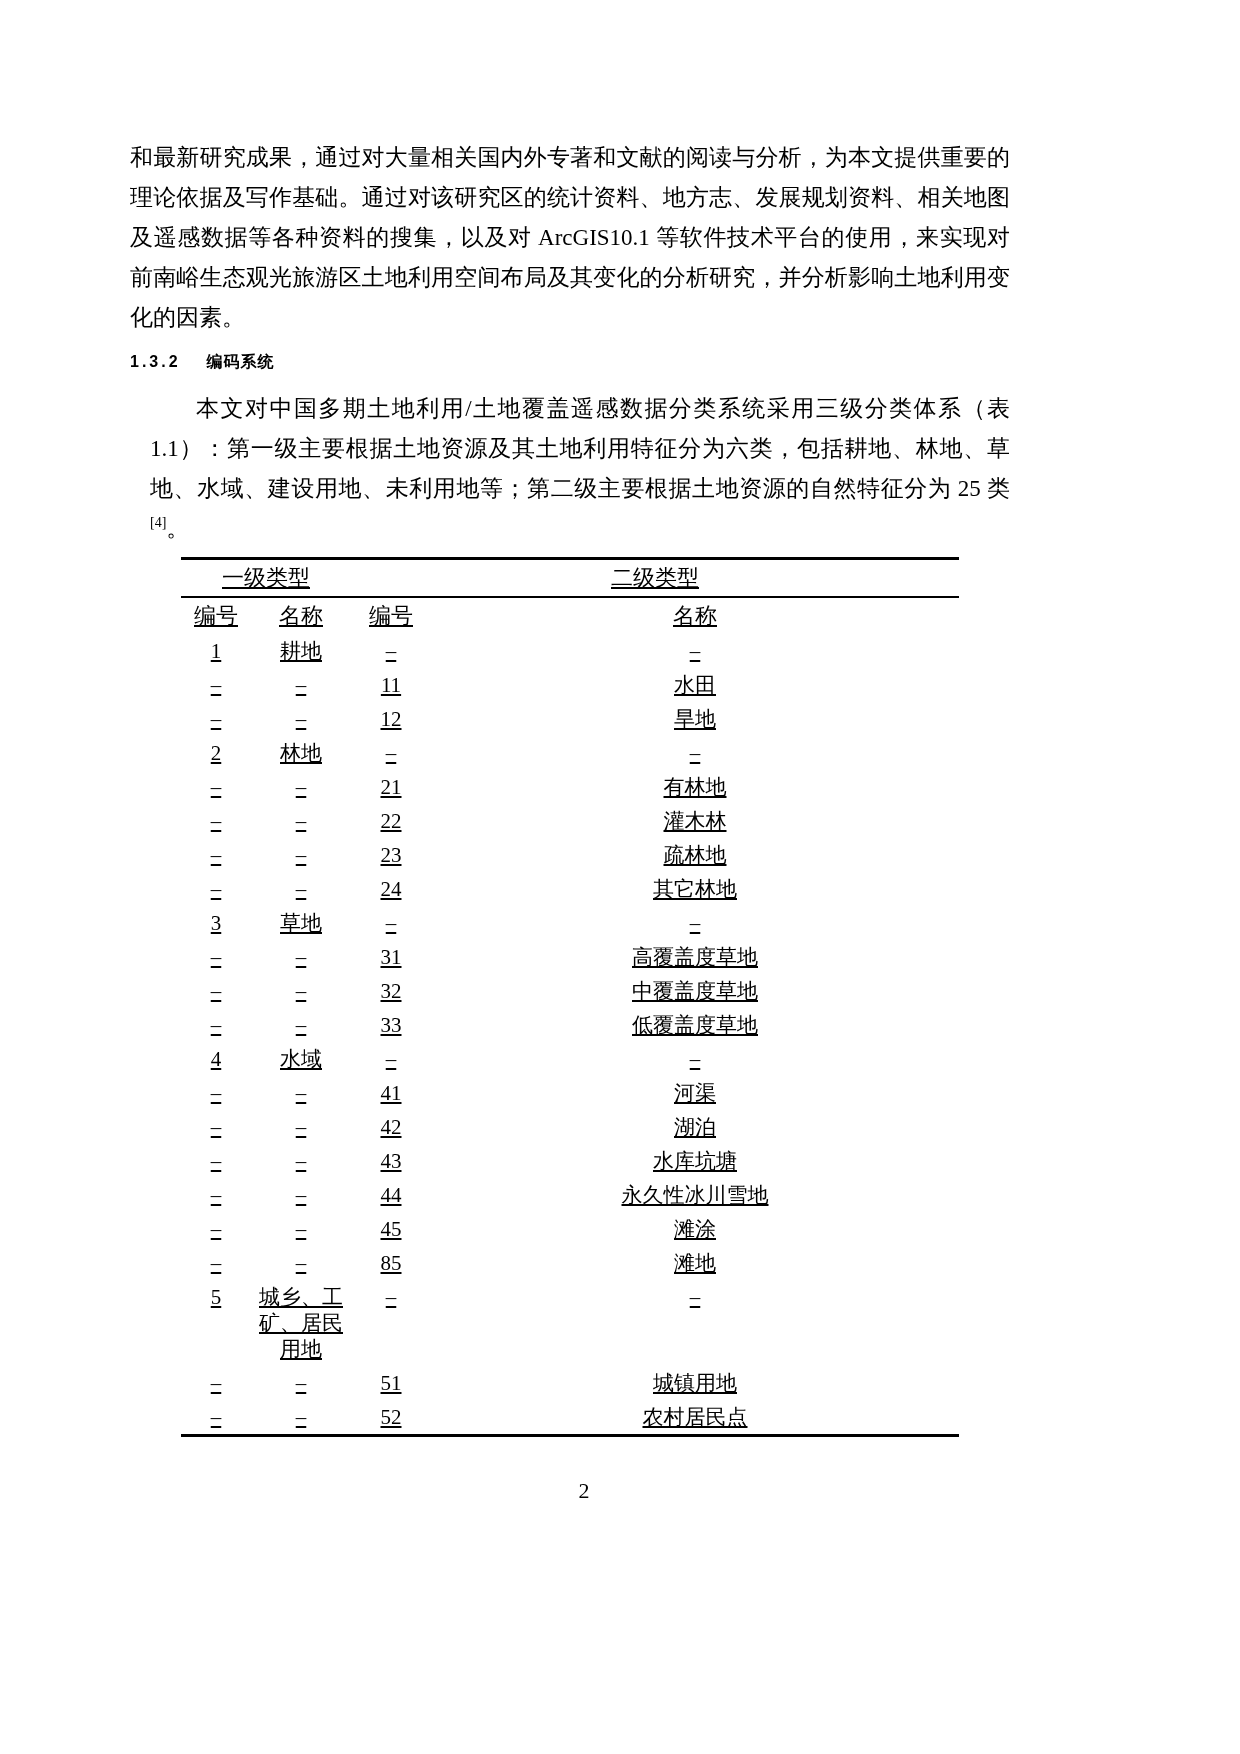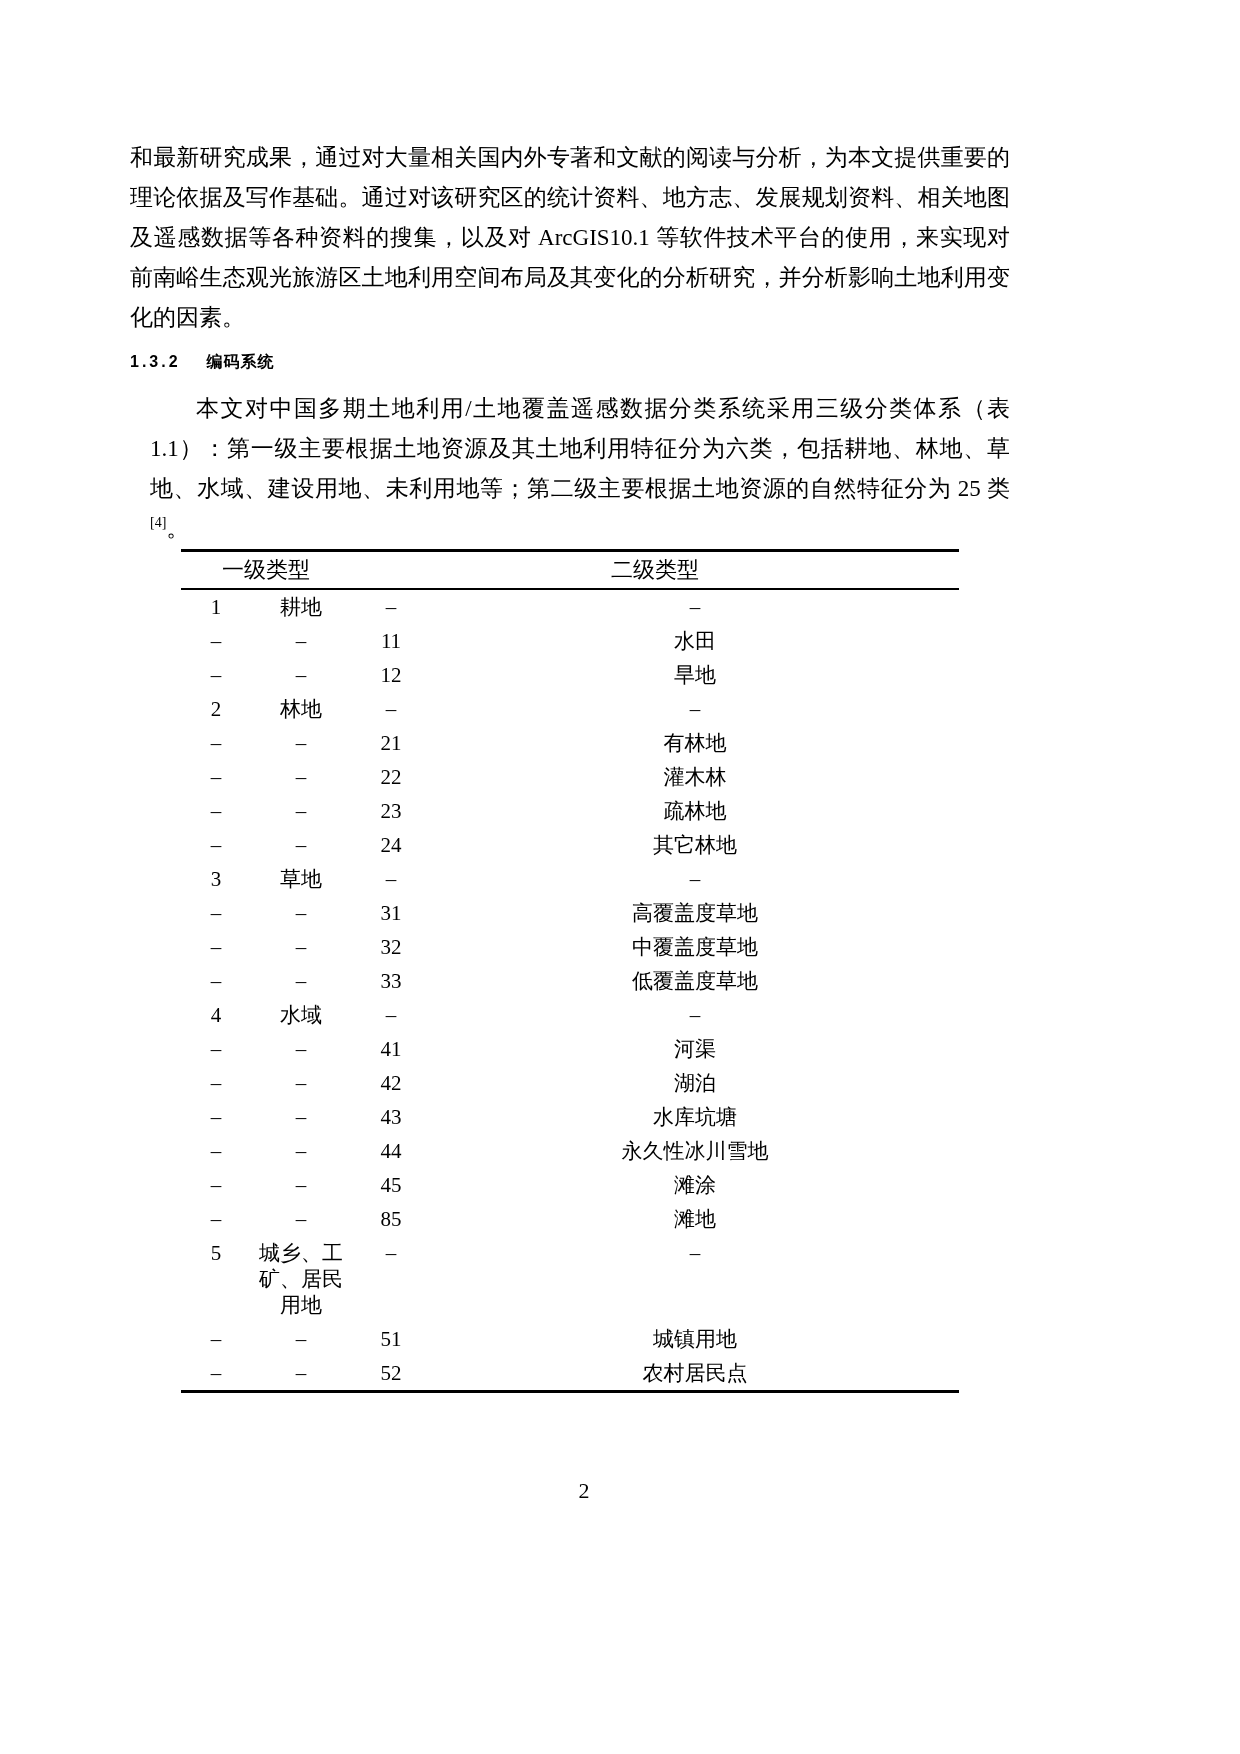--- a/index.html
+++ b/index.html
@@ -49,26 +49,27 @@
     letter-spacing: 3px;
   }
   .table-caption {
     margin: 16px 0 14px 0;
     font-family: "Liberation Sans", sans-serif;
     font-size: 21px;
     font-weight: bold;
     text-align: center;
   }
   table.data-table {
-    margin: 0 auto;
+    margin: 8px auto;
     width: 778px;
     border-collapse: collapse;
     border-top: 3px solid #000;
     border-bottom: 3px solid #000;
     font-size: 21px;
+    text-decoration: underline;
   }
   table.data-table col.c1 { width: 70px; }
   table.data-table col.c2 { width: 100px; }
   table.data-table col.c3 { width: 80px; }
   table.data-table thead tr.group-row {
     border-bottom: 2px solid #000;
   }
   table.data-table th {
     font-weight: normal;
     font-size: 22px;
@@ -111,20 +112,26 @@
         <col class="c1">
           <col class="c2">
           <col class="c3">
           <col class="c4">
       </colgroup>
       <thead>
         <tr class="group-row">
           <th colspan="2">一级类型</th>
           <th colspan="2">二级类型</th>
         </tr>
+        <tr>
+          <th>编号</th>
+          <th>名称</th>
+          <th>编号</th>
+          <th>名称</th>
+        </tr>
       </thead>
       <tbody id="table-body">
           <tr>
             <td>1</td>
             <td>耕地</td>
             <td>–</td>
             <td>–</td>
           </tr>
           <tr>
             <td>–</td>

